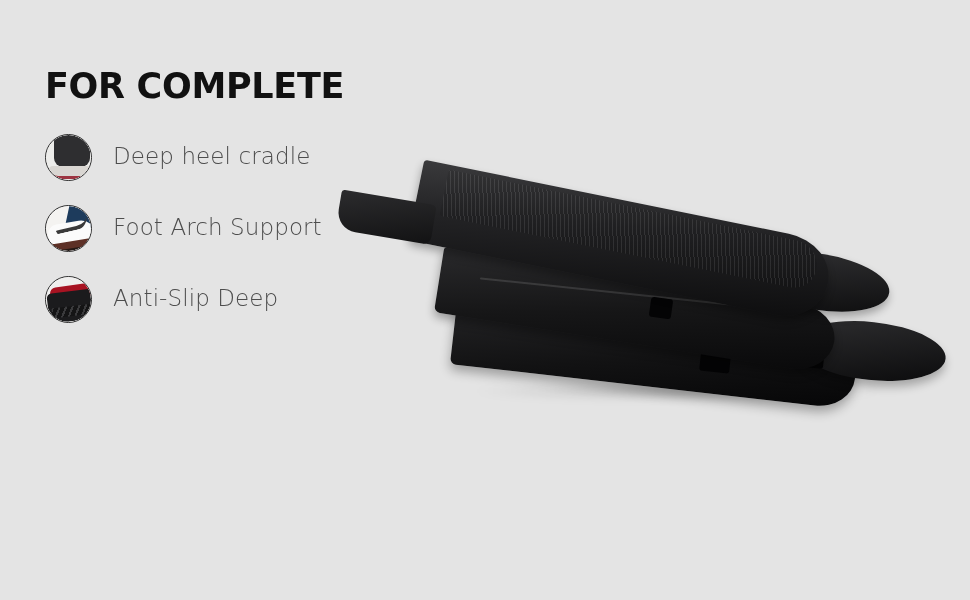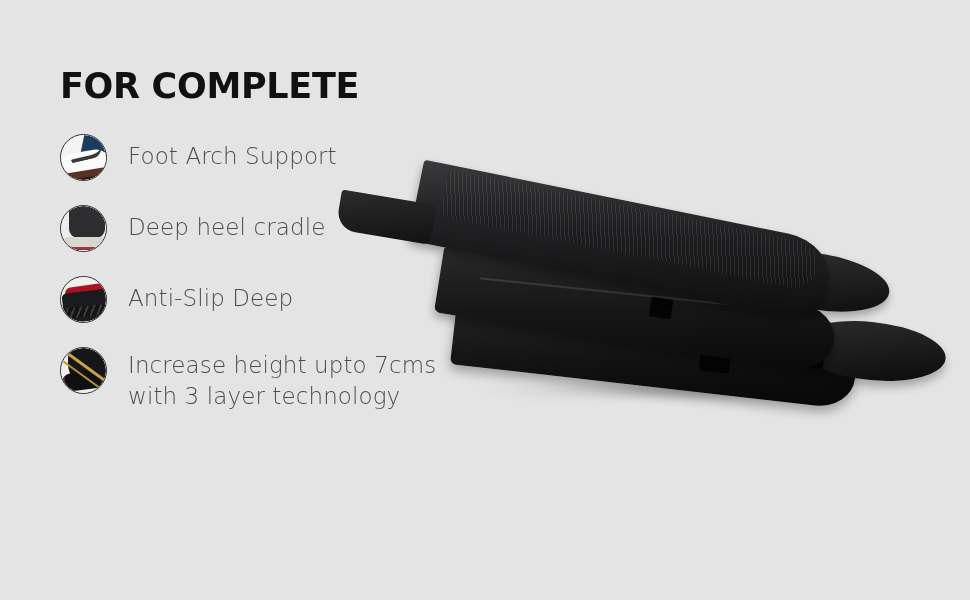--- a/index.html
+++ b/index.html
@@ -21,21 +21,21 @@
     position: relative;
     width: 970px;
     height: 600px;
     background: #e4e4e4;
     overflow: hidden;
   }
 
   
   .left-panel {
     position: absolute;
-    left: 60px;
+    left: 45px;
     top: 66px;
     width: 430px;
   }
 
   .headline {
     font-family: "DejaVu Sans", sans-serif;
     font-weight: 700;
     font-size: 35px;
     line-height: 1.17;
     letter-spacing: -0.3px;
@@ -377,53 +377,44 @@
   <div class="left-panel">
 
     <h1 class="headline">
       <span class="headline-line">FOR COMPLETE</span>
     </h1>
 
     <ul class="feature-list">
 
       <li class="feature-row">
         <span class="thumb">
+          <span class="thumb-art art-heelcup"></span>
+        </span>
+        <span class="feature-label">Deep heel cradle</span>
+      </li>
+
+      <li class="feature-row">
+        <span class="thumb">
           <span class="thumb-art art-sneaker">
             <span class="swoosh"></span>
           </span>
         </span>
         <span class="feature-label">Foot Arch Support</span>
-      </li>
-
-      <li class="feature-row">
-        <span class="thumb">
-          <span class="thumb-art art-heelcup"></span>
-        </span>
-        <span class="feature-label">Deep heel cradle</span>
       </li>
 
       <li class="feature-row">
         <span class="thumb">
           <span class="thumb-art art-antislip">
             <span class="tread"></span>
           </span>
         </span>
         <span class="feature-label">Anti-Slip Deep</span>
       </li>
 
 
-      <li class="feature-row tall">
-        <span class="thumb">
-          <span class="thumb-art art-boot">
-            <span class="lace"></span>
-          </span>
-        </span>
-        <span class="feature-label">Increase height upto 7cms
-with 3 layer technology</span>
-      </li>
 
     </ul>
   </div>
 
   <div class="product">
     <div class="product-shadow"></div>
 
     <div class="layer-base"></div>
     <div class="pad-base"></div>
 

